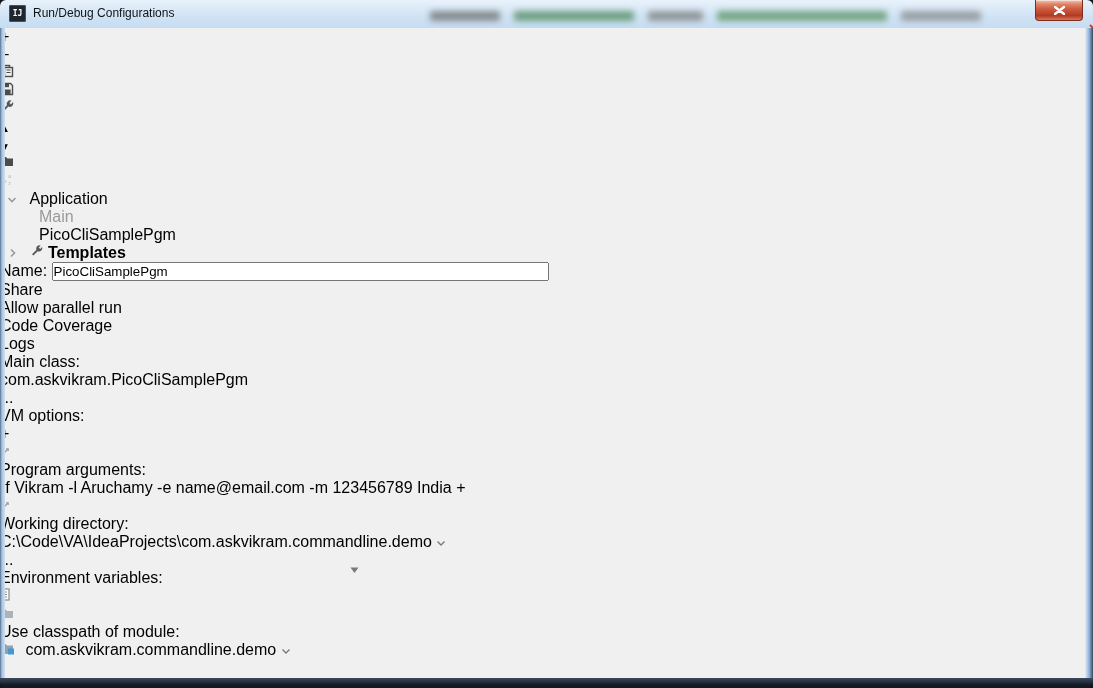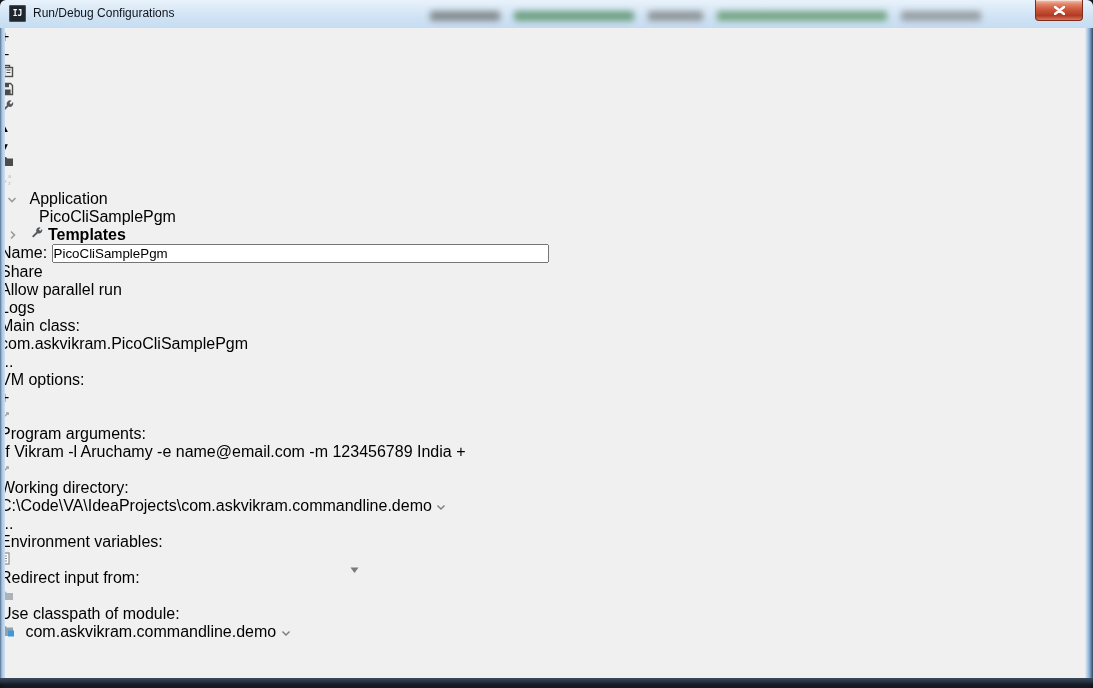--- a/index.html
+++ b/index.html
@@ -128,20 +128,28 @@
 
     
     <div class="treebox">
       <div class="trow" style="top:3px">
         <svg style="margin-left:7px" width="10" height="8" viewBox="0 0 10 8">
             <path d="M1.5 2 L5 5.5 L8.5 2" stroke="#9a9a9a" stroke-width="1.6" fill="none"></path>
           </svg>
         <span class="appicon" style="margin-left:8px"><i></i></span>
         <span class="lbl" style="font-weight:normal">Application</span>
       </div>
+      <div class="trow" style="top:22px">
+        <span class="appicon" style="margin-left:39px"><i></i>
+          <svg style="position:absolute;right:-4px;top:-4px" width="8" height="8" viewBox="0 0 8 8">
+              <path d="M1 1 L7 7 M7 1 L1 7" stroke="#d43a2a" stroke-width="1.8"></path>
+            </svg>
+        </span>
+        <span class="lbl" style="color:#9a9a9a">Main</span>
+      </div>
       <div class="selrow">
         <span class="appicon" style="margin-left:39px;opacity:.75"><i></i></span>
         <span class="lbl">PicoCliSamplePgm</span>
       </div>
       <div class="trow" style="top:62px">
         <svg style="margin-left:9px" width="8" height="10" viewBox="0 0 8 10">
             <path d="M2 1.5 L5.5 5 L2 8.5" stroke="#9a9a9a" stroke-width="1.6" fill="none"></path>
           </svg>
         <svg style="margin-left:9px" width="13" height="13" viewBox="0 0 14 14">
             <path d="M12.9 2.1a3.4 3.4 0 0 1-4.5 4.5L3.6 11.4 2.2 10l4.8-4.8a3.4 3.4 0 0 1 4.5-4.5L9.4 2.8l1.6 1.6 1.9-2.3z" fill="#55595d"></path>
@@ -156,20 +164,21 @@
     <div class="cbrow" style="left:906px;top:41px">
       <span class="cb"></span>
       <span>Share</span>
     </div>
     <div class="cbrow" style="left:963px;top:41px">
       <span class="cb"></span>
       <span>Allow parallel run</span>
     </div>
 
     
+    <div class="tab gray" style="left:446px">Code Coverage</div>
     <div class="tab" style="left:556px">Logs</div>
     <div class="tabline"></div>
 
     
     <span class="flabel" style="left:350px;top:128px">Main class:</span>
     <div class="field w1" style="top:124px">
       <span class="grow">com.askvikram.PicoCliSamplePgm</span>
     </div>
     <div class="sqbtn" style="top:124px">...</div>
 
@@ -213,24 +222,20 @@
     <span class="flabel" style="left:350px;top:266px">Environment variables:</span>
     <div class="field w2" style="top:262px">
       <span class="grow"></span>
       <svg width="10" height="13" viewBox="0 0 10 13">
           <rect x="1" y="1" width="8" height="11" fill="#fff" stroke="#8a8a8a" stroke-width="1.2"></rect>
           <path d="M3 4h4M3 6.5h4M3 9h4" stroke="#8a8a8a" stroke-width="1"></path>
         </svg>
     </div>
 
     
-    <div class="cbrow" style="left:350px;top:295px">
-      <span class="cb"></span>
-      <span>Redirect input from:</span>
-    </div>
     <div class="field w2 disabled" style="top:291px">
       <span class="grow"></span>
       <svg width="14" height="11" viewBox="0 0 14 11">
           <path d="M1 1.5h4.5L7 3h6v7H1z" fill="#aab3ba"></path>
         </svg>
     </div>
 
     
     <span class="flabel" style="left:350px;top:339px">Use classpath of module:</span>
     <div class="field w2 combo" style="top:334px">

